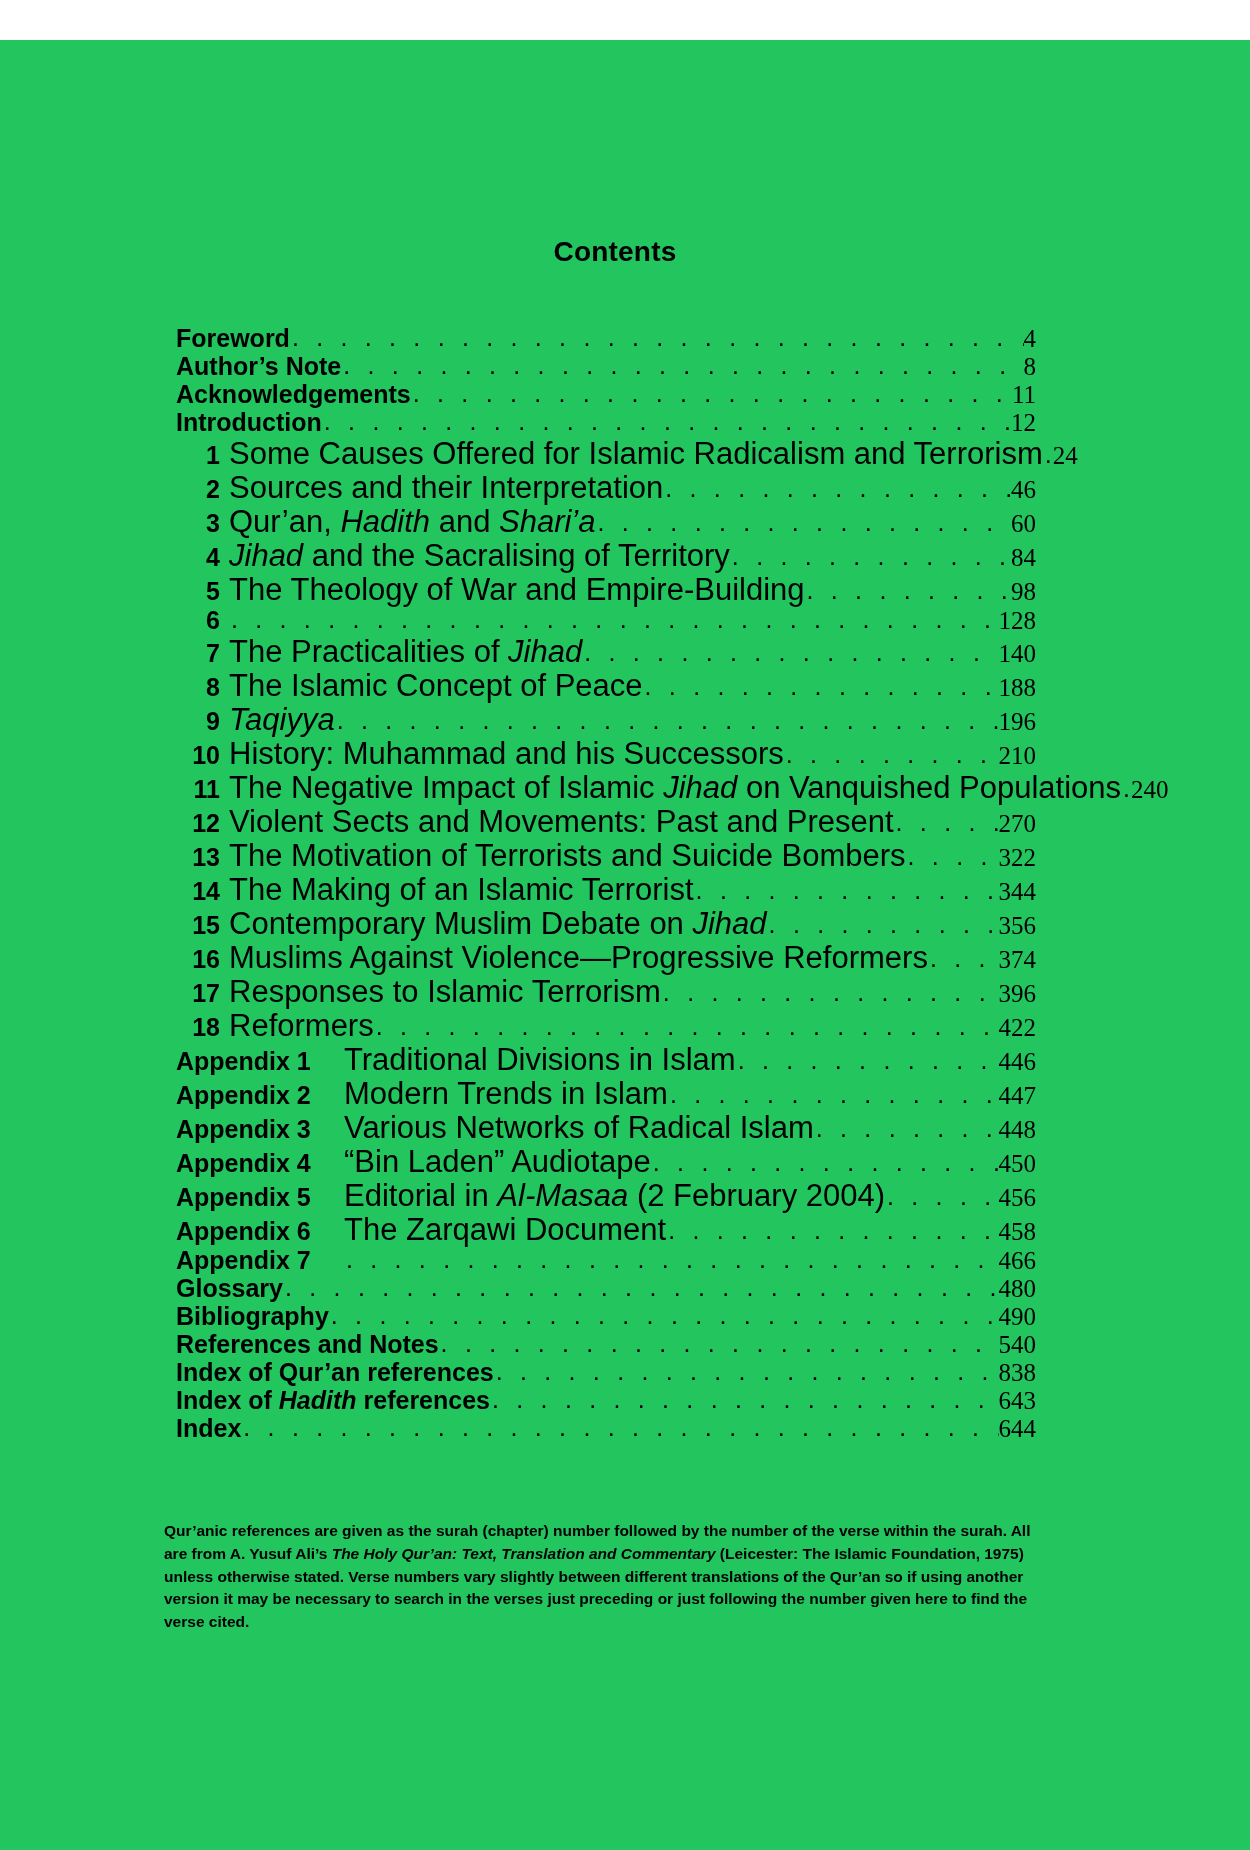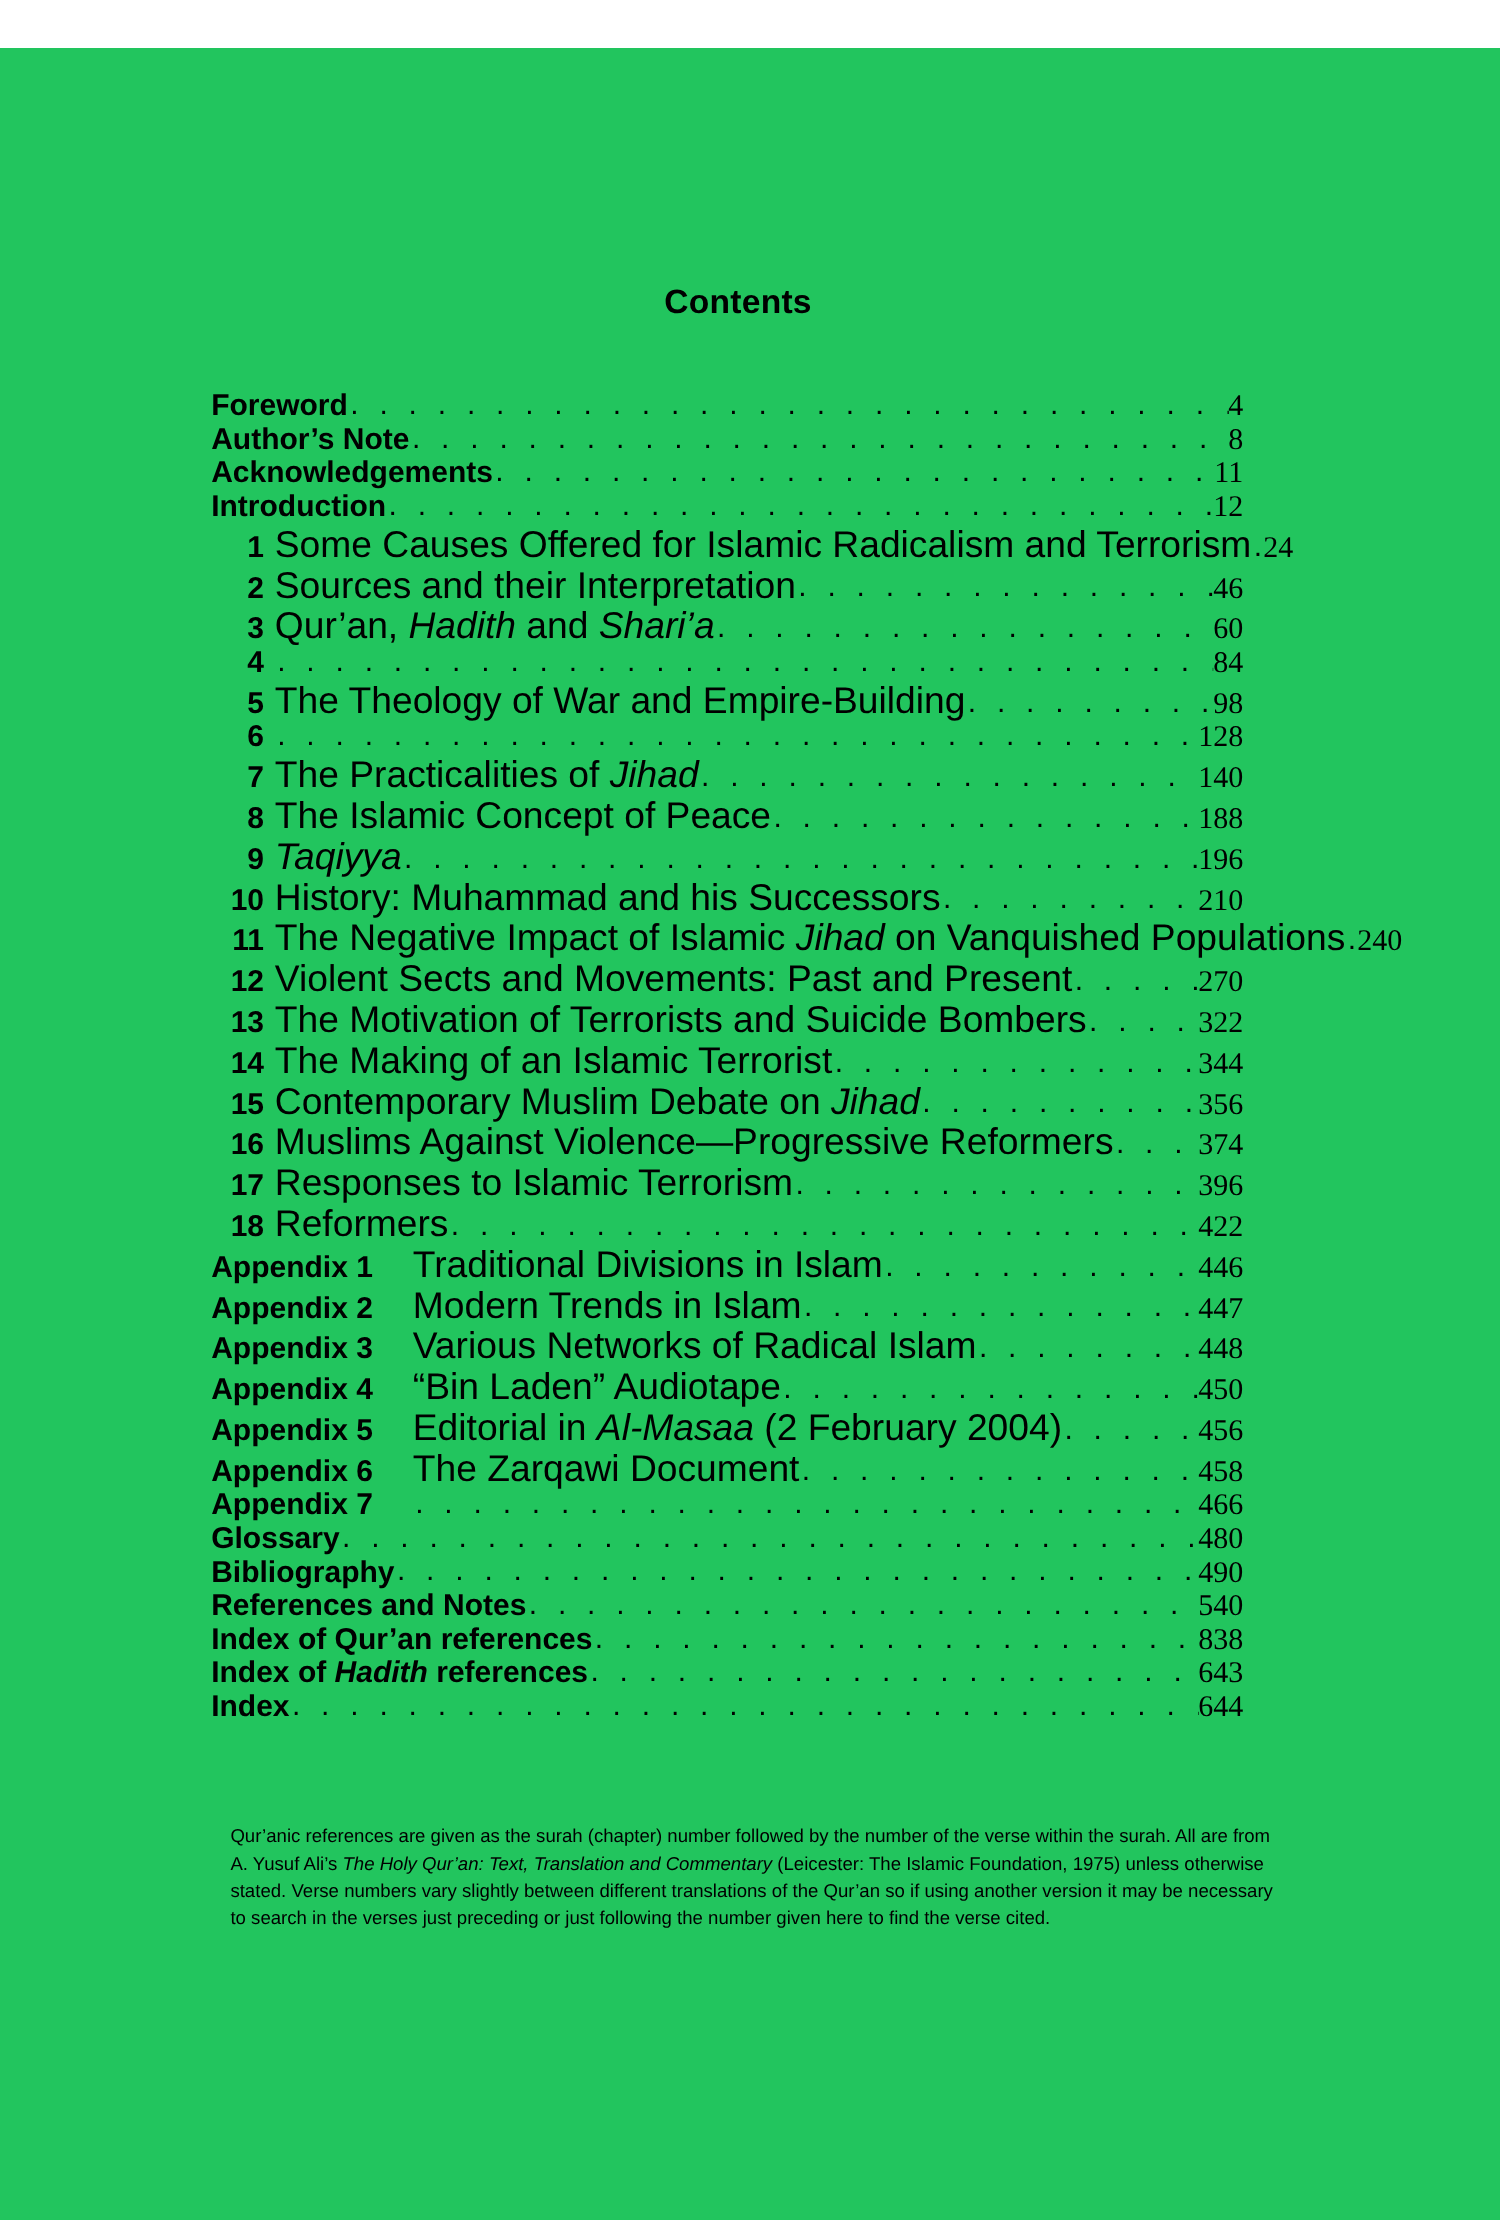--- a/index.html
+++ b/index.html
@@ -102,26 +102,26 @@
   .pageno {
     font-family: "Liberation Serif", serif;
     font-size: 25px;
     flex: 0 0 auto;
     text-align: right;
     white-space: nowrap;
     padding-left: 0px;
   }
   .footnote {
     position: absolute;
-    left: 192px;
+    left: 164px;
     top: 1480px;
     width: 872px;
     font-size: 15.5px;
     line-height: 1.47;
-    font-weight: normal;
+    font-weight: bold;
     text-align: left;
   }
   .footnote em { font-style: italic; }
 </style>
 <style>.toc-row.back .entry-text .reg{font-weight:bold;}</style></head>
 <body>
 
 <div class="page">
   <div class="content-wrap">
 
@@ -161,20 +161,21 @@
           <span class="pageno">46</span>
         </li>
         <li class="toc-row chapter">
           <span class="num">3</span>
           <span class="entry-text">Qur’an, <em>Hadith</em> and <em>Shari’a</em></span>
           <span class="dots">. . . . . . . . . . . . . . . . . . . . . . . . . . . . . . . . . . . . . . . . . . . . . . . . . . . . . . . . . . . . . . . . . . . . . . . . . . . . . . . . . . . . . . . . . . </span>
           <span class="pageno">60</span>
         </li>
         <li class="toc-row chapter">
           <span class="num">4</span>
+          <span class="entry-text"><em>Jihad</em> and the Sacralising of Territory</span>
           <span class="dots">. . . . . . . . . . . . . . . . . . . . . . . . . . . . . . . . . . . . . . . . . . . . . . . . . . . . . . . . . . . . . . . . . . . . . . . . . . . . . . . . . . . . . . . . . . </span>
           <span class="pageno">84</span>
         </li>
         <li class="toc-row chapter">
           <span class="num">5</span>
           <span class="entry-text">The Theology of War and Empire-Building</span>
           <span class="dots">. . . . . . . . . . . . . . . . . . . . . . . . . . . . . . . . . . . . . . . . . . . . . . . . . . . . . . . . . . . . . . . . . . . . . . . . . . . . . . . . . . . . . . . . . . </span>
           <span class="pageno">98</span>
         </li>
         <li class="toc-row chapter">

